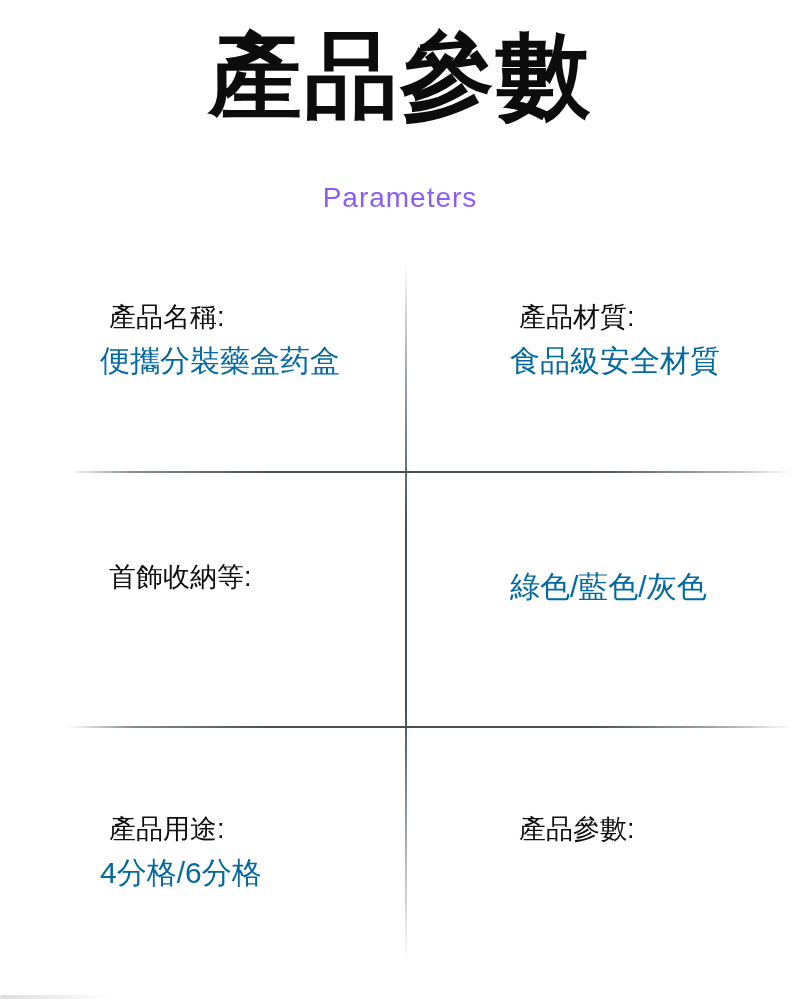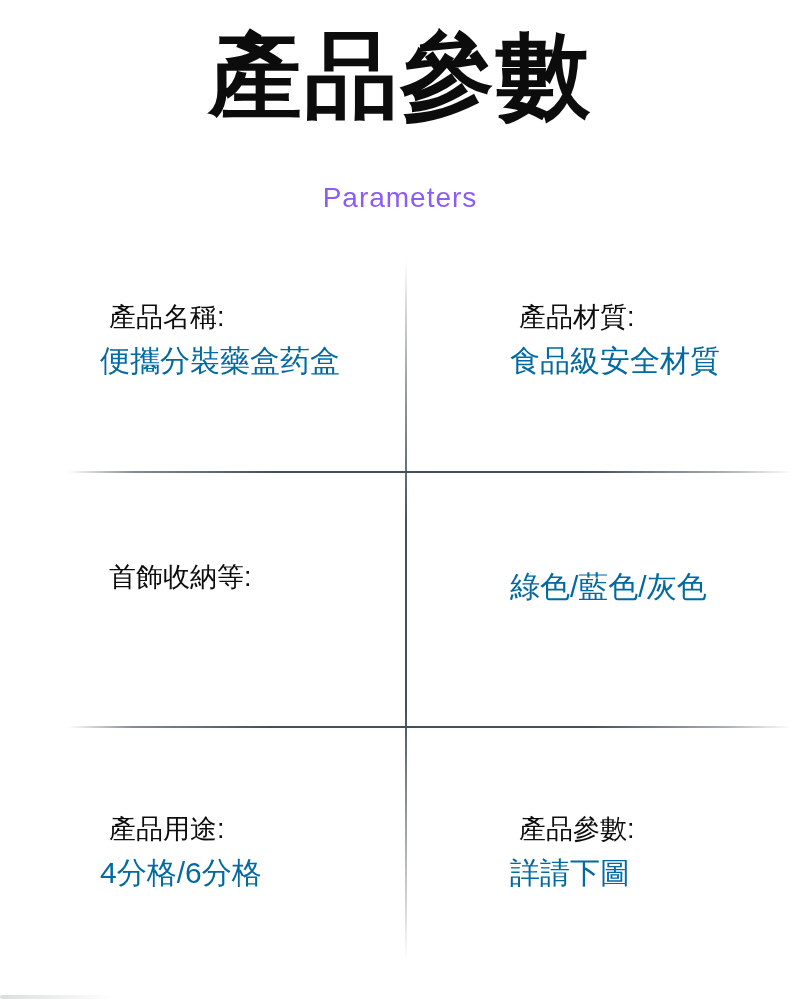--- a/index.html
+++ b/index.html
@@ -134,20 +134,17 @@
 
   <div class="cell col-left row-3">
     <div class="label">產品用途:</div>
     <div class="value">
       <span class="value-line">4分格/6分格</span>
     </div>
   </div>
 
   <div class="cell col-right row-3">
     <div class="label">產品參數:</div>
-    <div class="value">
-      <span class="value-line">詳請下圖</span>
-    </div>
   </div>
 
   <div class="corner-smudge"></div>
 
 </div>
 
 </body></html>

